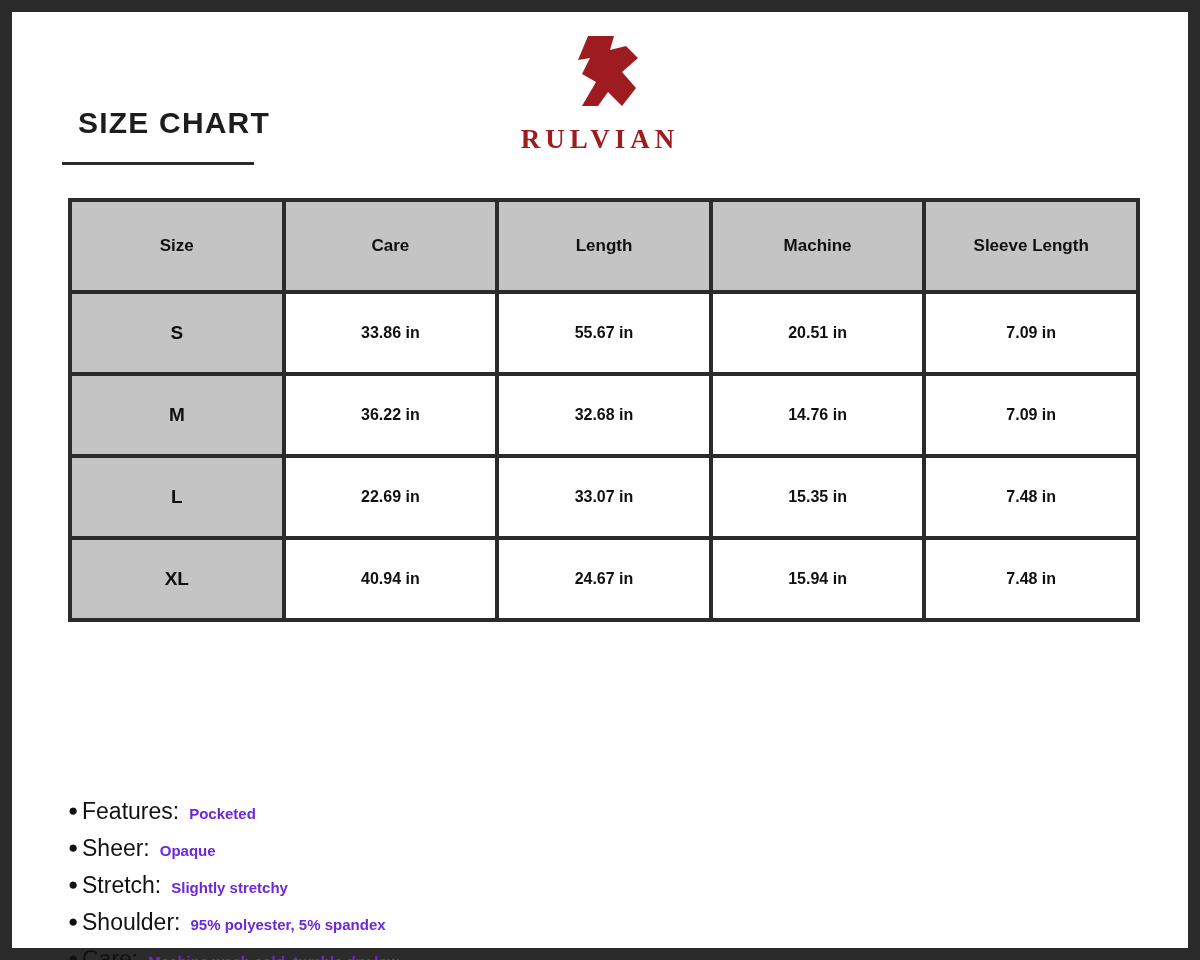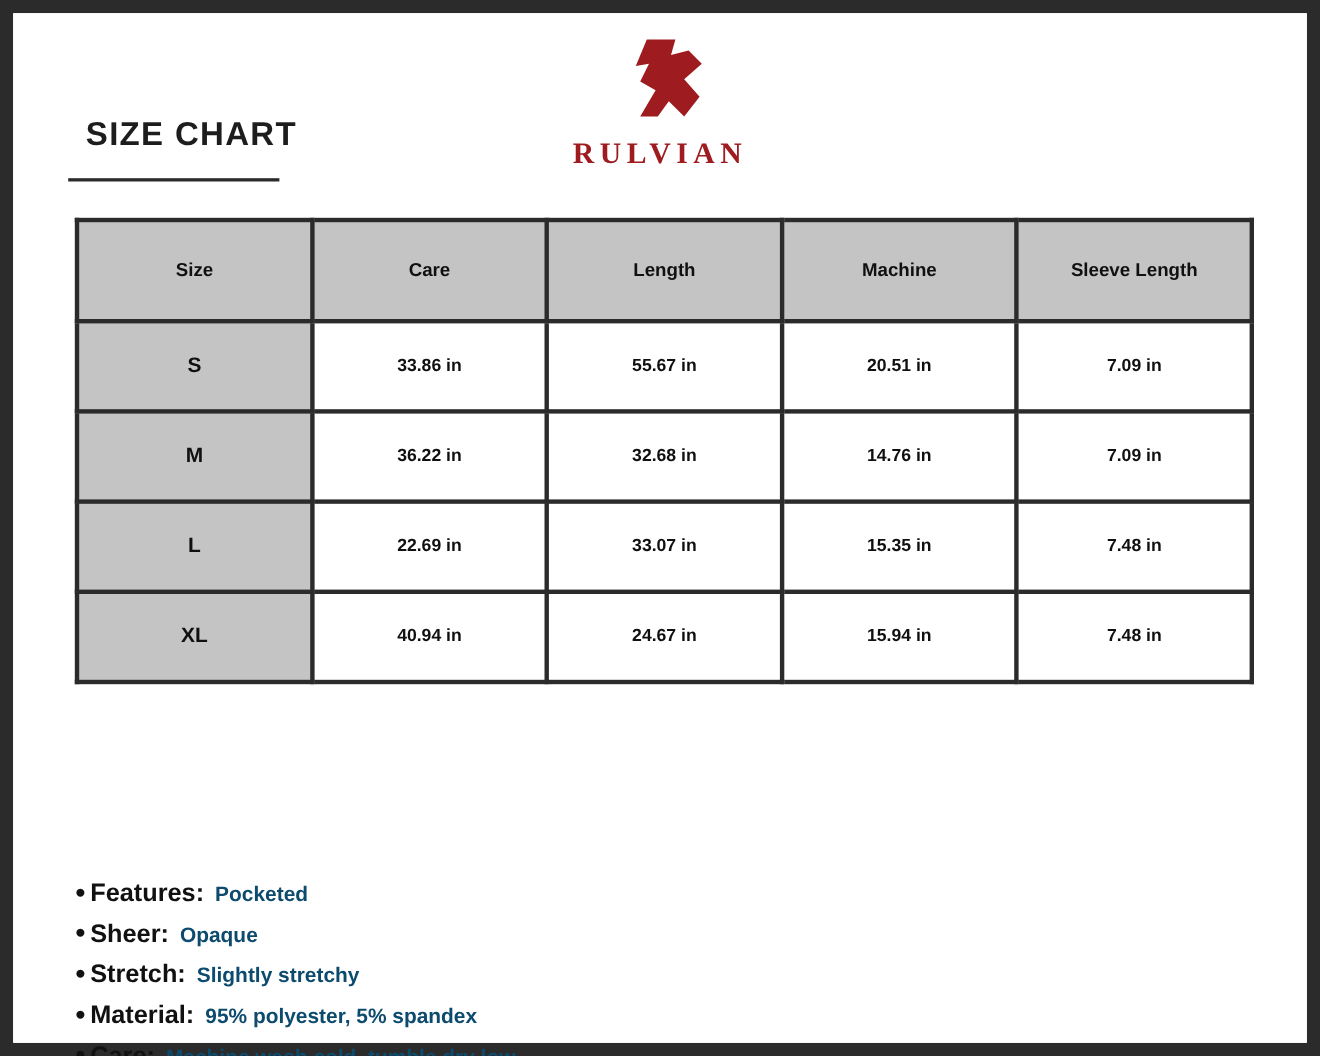--- a/index.html
+++ b/index.html
@@ -133,28 +133,28 @@
     width: 14px;
     flex: 0 0 14px;
     color: #111;
     font-size: 17px;
     line-height: 1;
     position: relative;
     top: -3px;
   }
   .detail-label {
     font-size: 23px;
-    font-weight: bold;
+    font-weight: normal;
     color: #111;
     white-space: nowrap;
   }
   .detail-value {
-    font-size: 19px;
-    font-weight: bold;
-    color: #0c4a6e;
+    font-size: 15px;
+    font-weight: bold;
+    color: #6d28d9;
     margin-left: 10px;
   }
 </style>
 </head>
 <body>
 
 <div class="page">
   <div class="inner">
 
     <div class="header">
@@ -227,21 +227,21 @@
         <span class="detail-label">Sheer:</span>
         <span class="detail-value">Opaque</span>
       </div>
       <div class="detail-row">
         <span class="bullet">●</span>
         <span class="detail-label">Stretch:</span>
         <span class="detail-value">Slightly stretchy</span>
       </div>
       <div class="detail-row">
         <span class="bullet">●</span>
-        <span class="detail-label">Material:</span>
+        <span class="detail-label">Shoulder:</span>
         <span class="detail-value">95% polyester, 5% spandex</span>
       </div>
       <div class="detail-row">
         <span class="bullet">●</span>
         <span class="detail-label">Care:</span>
         <span class="detail-value">Machine wash cold. tumble dry low.</span>
       </div>
     </div>
 
   </div>

